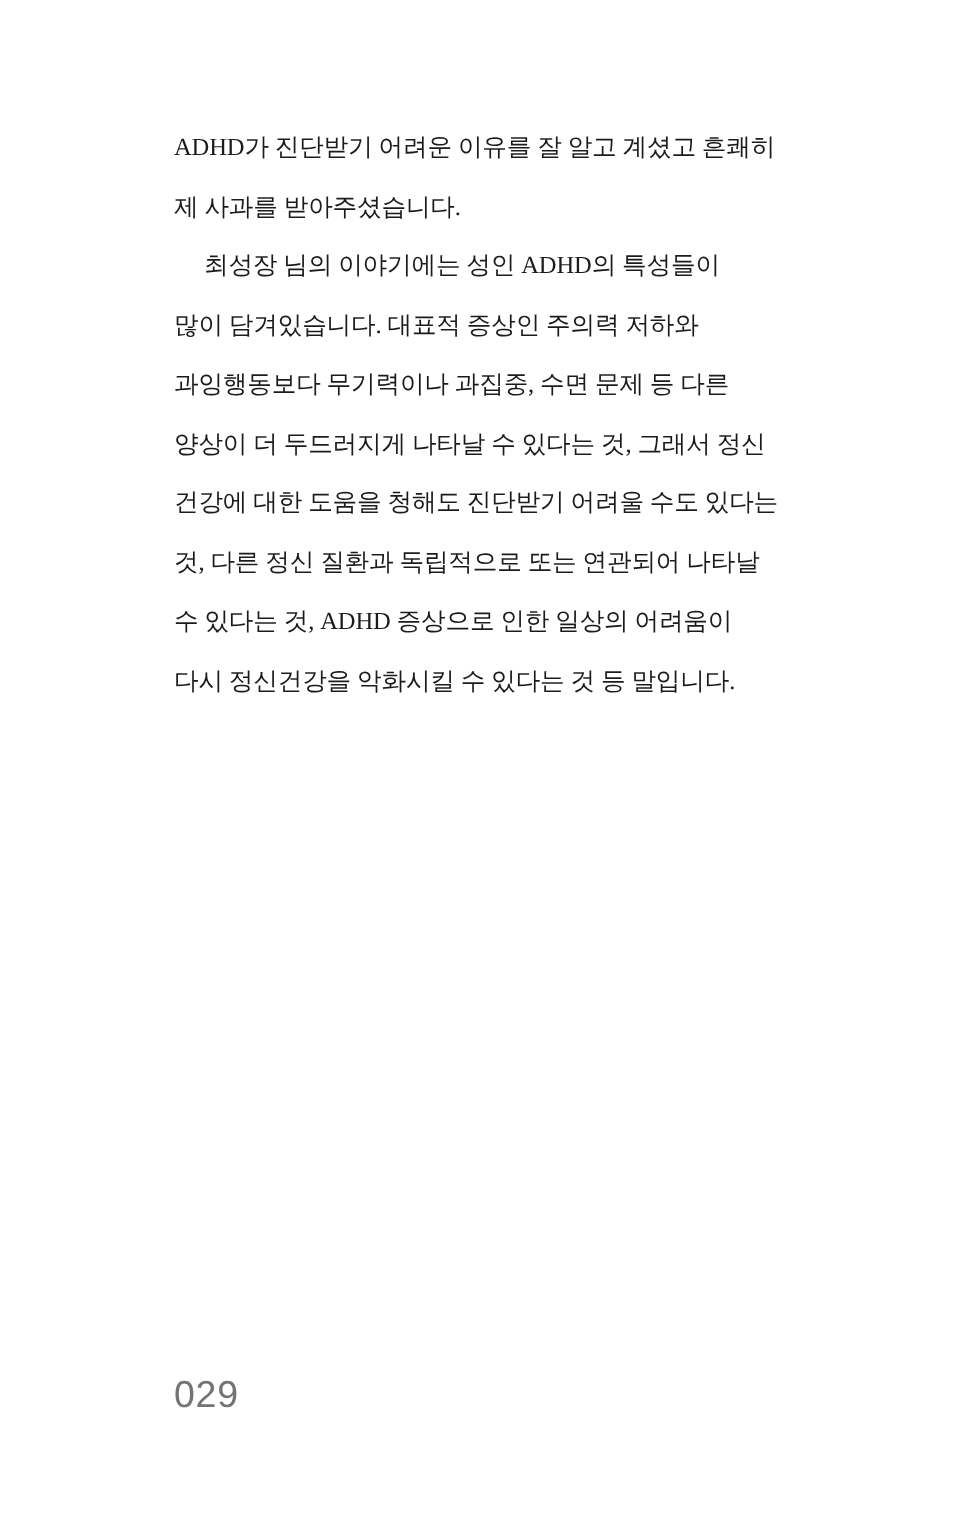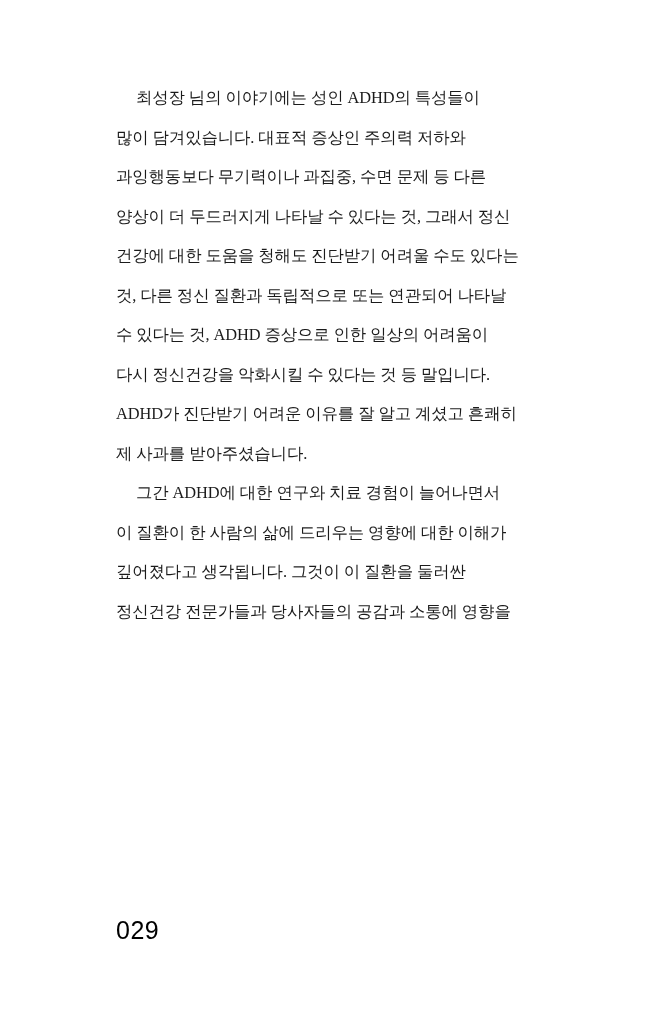--- a/index.html
+++ b/index.html
@@ -39,39 +39,35 @@
   .para.indent {
     text-indent: 20px;
   }
   .page-number {
     position: absolute;
     left: 116px;
     top: 918px;
     font-size: 25px;
     line-height: 1;
     letter-spacing: 0.5px;
-    color: #000000;
+    color: #737373;
     font-family: "Liberation Sans", sans-serif;
     font-weight: 400;
   }
 </style>
 </head>
 <body>
 
 <div class="page">
   <div class="text-block">
+    <p class="para">ADHD가 진단받기 어려운 이유를 잘 알고 계셨고 흔쾌히
+제 사과를 받아주셨습니다.</p>
     <p class="para indent">최성장 님의 이야기에는 성인 ADHD의 특성들이
 많이 담겨있습니다. 대표적 증상인 주의력 저하와
 과잉행동보다 무기력이나 과집중, 수면 문제 등 다른
 양상이 더 두드러지게 나타날 수 있다는 것, 그래서 정신
 건강에 대한 도움을 청해도 진단받기 어려울 수도 있다는
 것, 다른 정신 질환과 독립적으로 또는 연관되어 나타날
 수 있다는 것, ADHD 증상으로 인한 일상의 어려움이
 다시 정신건강을 악화시킬 수 있다는 것 등 말입니다.</p>
-    <p class="para">ADHD가 진단받기 어려운 이유를 잘 알고 계셨고 흔쾌히
-제 사과를 받아주셨습니다.</p>
-    <p class="para indent">그간 ADHD에 대한 연구와 치료 경험이 늘어나면서
-이 질환이 한 사람의 삶에 드리우는 영향에 대한 이해가
-깊어졌다고 생각됩니다. 그것이 이 질환을 둘러싼
-정신건강 전문가들과 당사자들의 공감과 소통에 영향을</p>
   </div>
   <div class="page-number">029</div>
 </div>
 
 </body></html>

